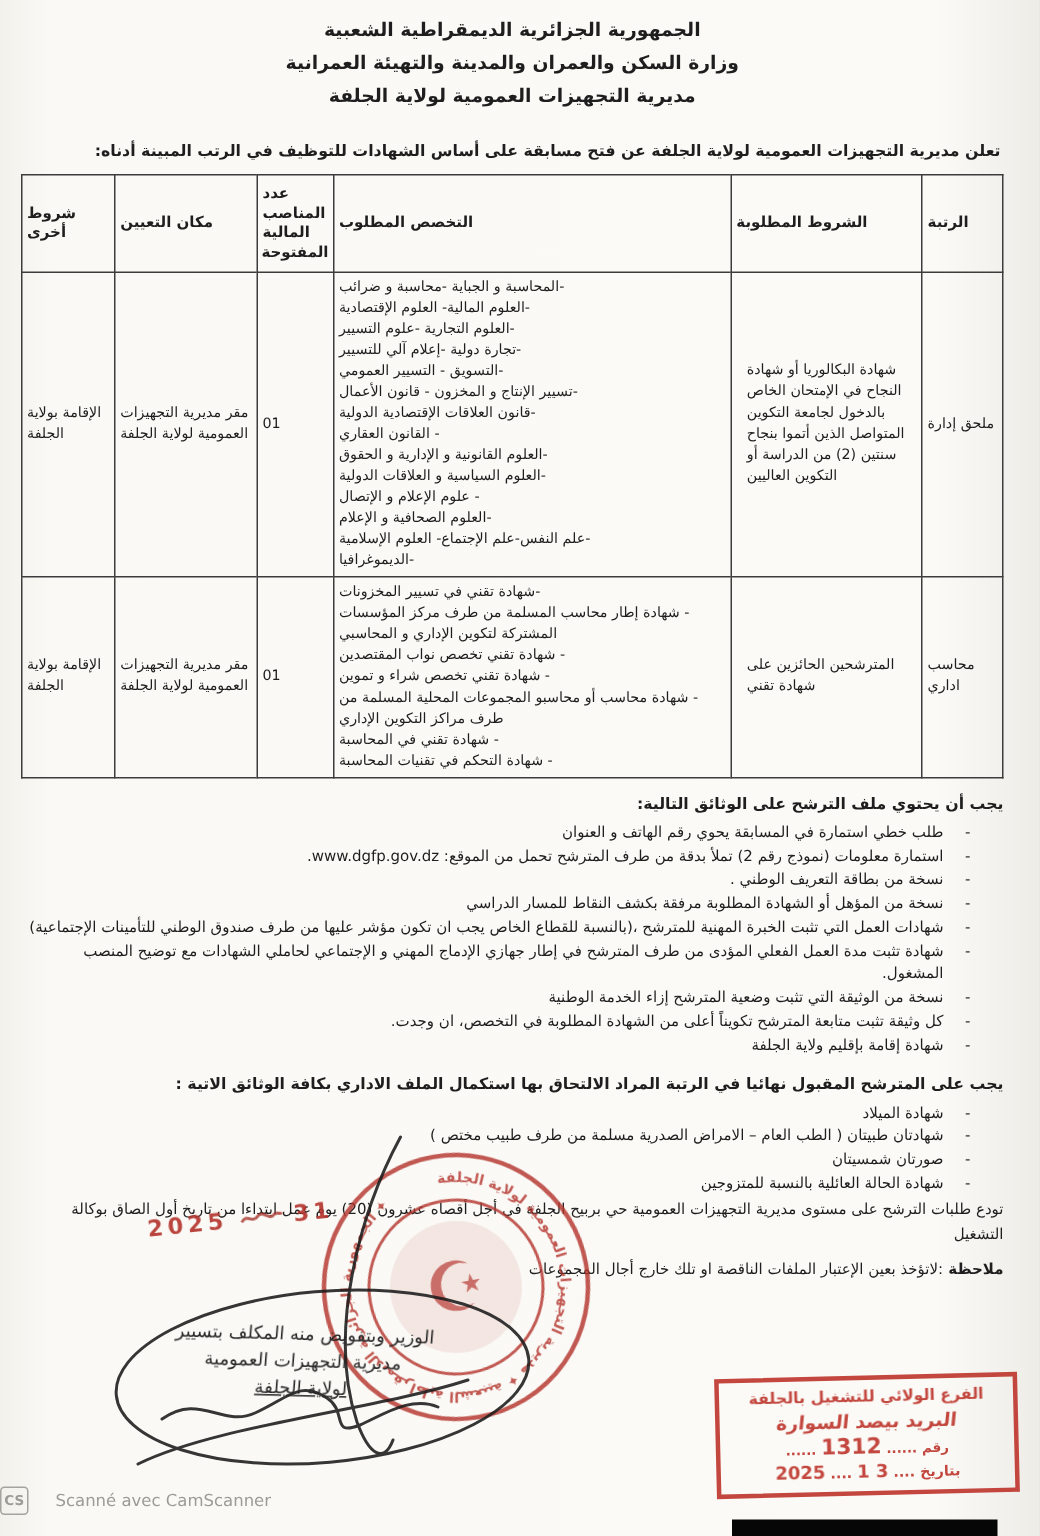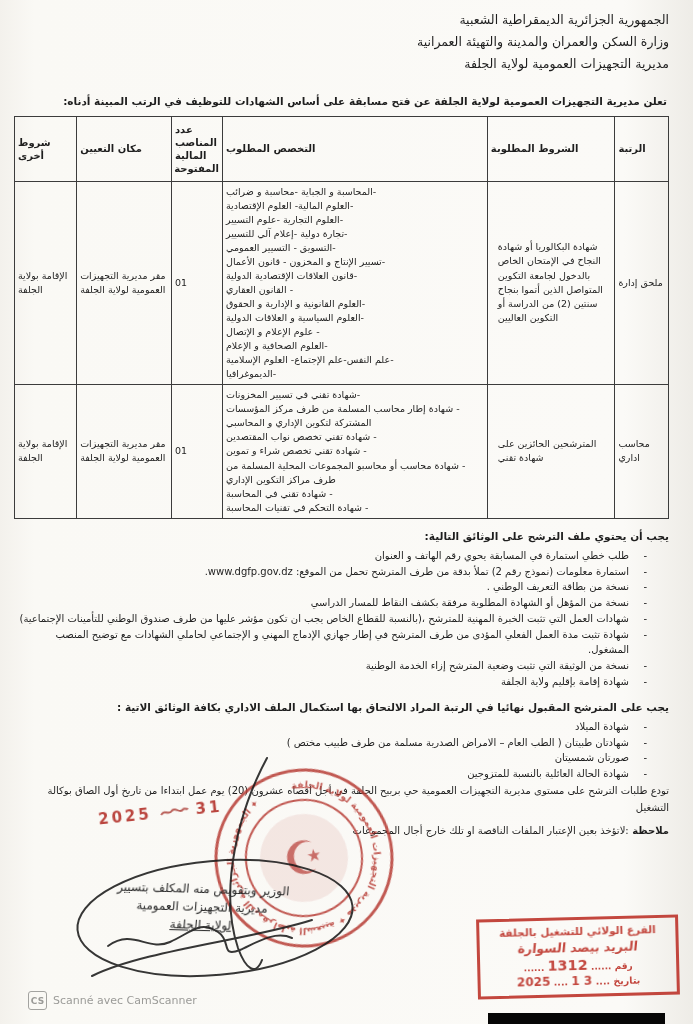--- a/index.html
+++ b/index.html
@@ -2,21 +2,21 @@
 <html lang="ar"><head>
 <meta charset="utf-8">
 <style>
   html,body { margin:0; padding:0; background:#e9e7e3; }
   .page {
     position:relative; width:693px; height:1024px; margin:0 auto;
     background:linear-gradient(90deg,#f3f1ec 0%,#faf9f5 5%,#fbfaf7 90%,#eeece7 100%);
     font-family:"DejaVu Sans",sans-serif; color:#1e1e1e; overflow:hidden;
   }
   .content { position:absolute; inset:0; padding:9px 24px 0 14px; direction:rtl; z-index:1; }
-  .doc-header { text-align:right; font-weight:normal; font-size:12.5px; line-height:1.75; filter:blur(.15px); }
+  .doc-header { text-align:center; font-weight:bold; font-size:12.5px; line-height:1.75; filter:blur(.15px); }
   .intro { margin:20px 2px 9px; font-size:10.5px; font-weight:600; }
   table { width:100%; border-collapse:collapse; font-size:9.5px; table-layout:fixed; }
   th,td { border:1.4px solid #3c3c3c; text-align:left; vertical-align:middle; padding:3px 3px; }
   th { font-weight:bold; font-size:10px; height:58px; line-height:1.3; }
   td { line-height:1.5;margin-left:15px; }
   .spec-cell div { line-height:1.48; }
   .cond-cell { padding:4px 10px; }
   .sec-title { font-weight:bold; font-size:10.5px; margin:11px 0 6px; }
   .dash-list > div { position:relative; padding-right:40px; font-size:10px; line-height:1.58; }
   .dash-list > div::before { content:"-"; position:absolute; right:22px; }
@@ -40,21 +40,21 @@
     padding:5px 4px 6px; text-align:center; font-weight:bold; direction:rtl;
     transform:rotate(-1.4deg); opacity:.93; }
   .sbox .l1 { font-size:10.5px; filter:blur(.25px); }
   .sbox .l2 { font-size:12.5px; margin-top:3px; font-weight:600; transform:skewX(-7deg); filter:blur(.5px); }
   .sbox .l3 { font-size:9px; margin-top:2px; }
   .sbox .l3 .num { font-size:14.5px; letter-spacing:2px; filter:blur(.25px); }
   .sbox .l3 .dots::before { content:"......"; letter-spacing:1px; }
   .sbox .l4 { font-size:9.5px; margin-top:1px; }
   .sbox .l4 .dots::before { content:"...."; letter-spacing:1px; }
   .sbox .hwred { font-size:12px; letter-spacing:2px; filter:blur(.3px); }
-  .cam { position:absolute; left:28px; top:991px; z-index:2; display:flex; gap:6px; align-items:center;
+  .cam { position:absolute; left:0; top:991px; z-index:2; display:flex; gap:18px; align-items:center;
     color:#9b9b98; font-size:11px; direction:ltr; }
   .cs-logo { width:17px; height:17px; border:1.6px solid #a3a3a0; border-radius:3px;
     font-size:9px; font-weight:bold; display:flex; align-items:center; justify-content:center; color:#9b9b98; }
   .black-bar { position:absolute; left:488px; top:1013px; width:177px; height:11px; background:#060606; z-index:5; }
 </style>
 </head>
 <body>
 
 <div class="page">
 
@@ -132,20 +132,21 @@
 
     <p class="sec-title">يجب أن يحتوي ملف الترشح على الوثائق التالية:</p>
     <div class="dash-list">
         <div>طلب خطي استمارة في المسابقة يحوي رقم الهاتف و العنوان</div>
         <div>استمارة معلومات (نموذج رقم 2) تملأ بدقة من طرف المترشح تحمل من الموقع: www.dgfp.gov.dz.</div>
         <div>نسخة من بطاقة التعريف الوطني .</div>
         <div>نسخة من المؤهل أو الشهادة المطلوبة مرفقة بكشف النقاط للمسار الدراسي</div>
         <div>شهادات العمل التي تثبت الخبرة المهنية للمترشح ،(بالنسبة للقطاع الخاص يجب ان تكون مؤشر عليها من طرف صندوق الوطني للتأمينات الإجتماعية)</div>
         <div>شهادة تثبت مدة العمل الفعلي المؤدى من طرف المترشح في إطار جهازي الإدماج المهني و الإجتماعي لحاملي الشهادات مع توضيح المنصب المشغول.</div>
         <div>نسخة من الوثيقة التي تثبت وضعية المترشح إزاء الخدمة الوطنية</div>
+        <div>كل وثيقة تثبت متابعة المترشح تكويناً أعلى من الشهادة المطلوبة في التخصص، ان وجدت.</div>
         <div>شهادة إقامة بإقليم ولاية الجلفة</div>
       </div>
 
     <p class="sec-title">يجب على المترشح المقبول نهائيا في الرتبة المراد الالتحاق بها استكمال الملف الاداري بكافة الوثائق الاتية :</p>
     <div class="dash-list">
         <div>شهادة الميلاد</div>
         <div>شهادتان طبيتان ( الطب العام – الامراض الصدرية مسلمة من طرف طبيب مختص )</div>
         <div>صورتان شمسيتان</div>
         <div>شهادة الحالة العائلية بالنسبة للمتزوجين</div>
       </div>

